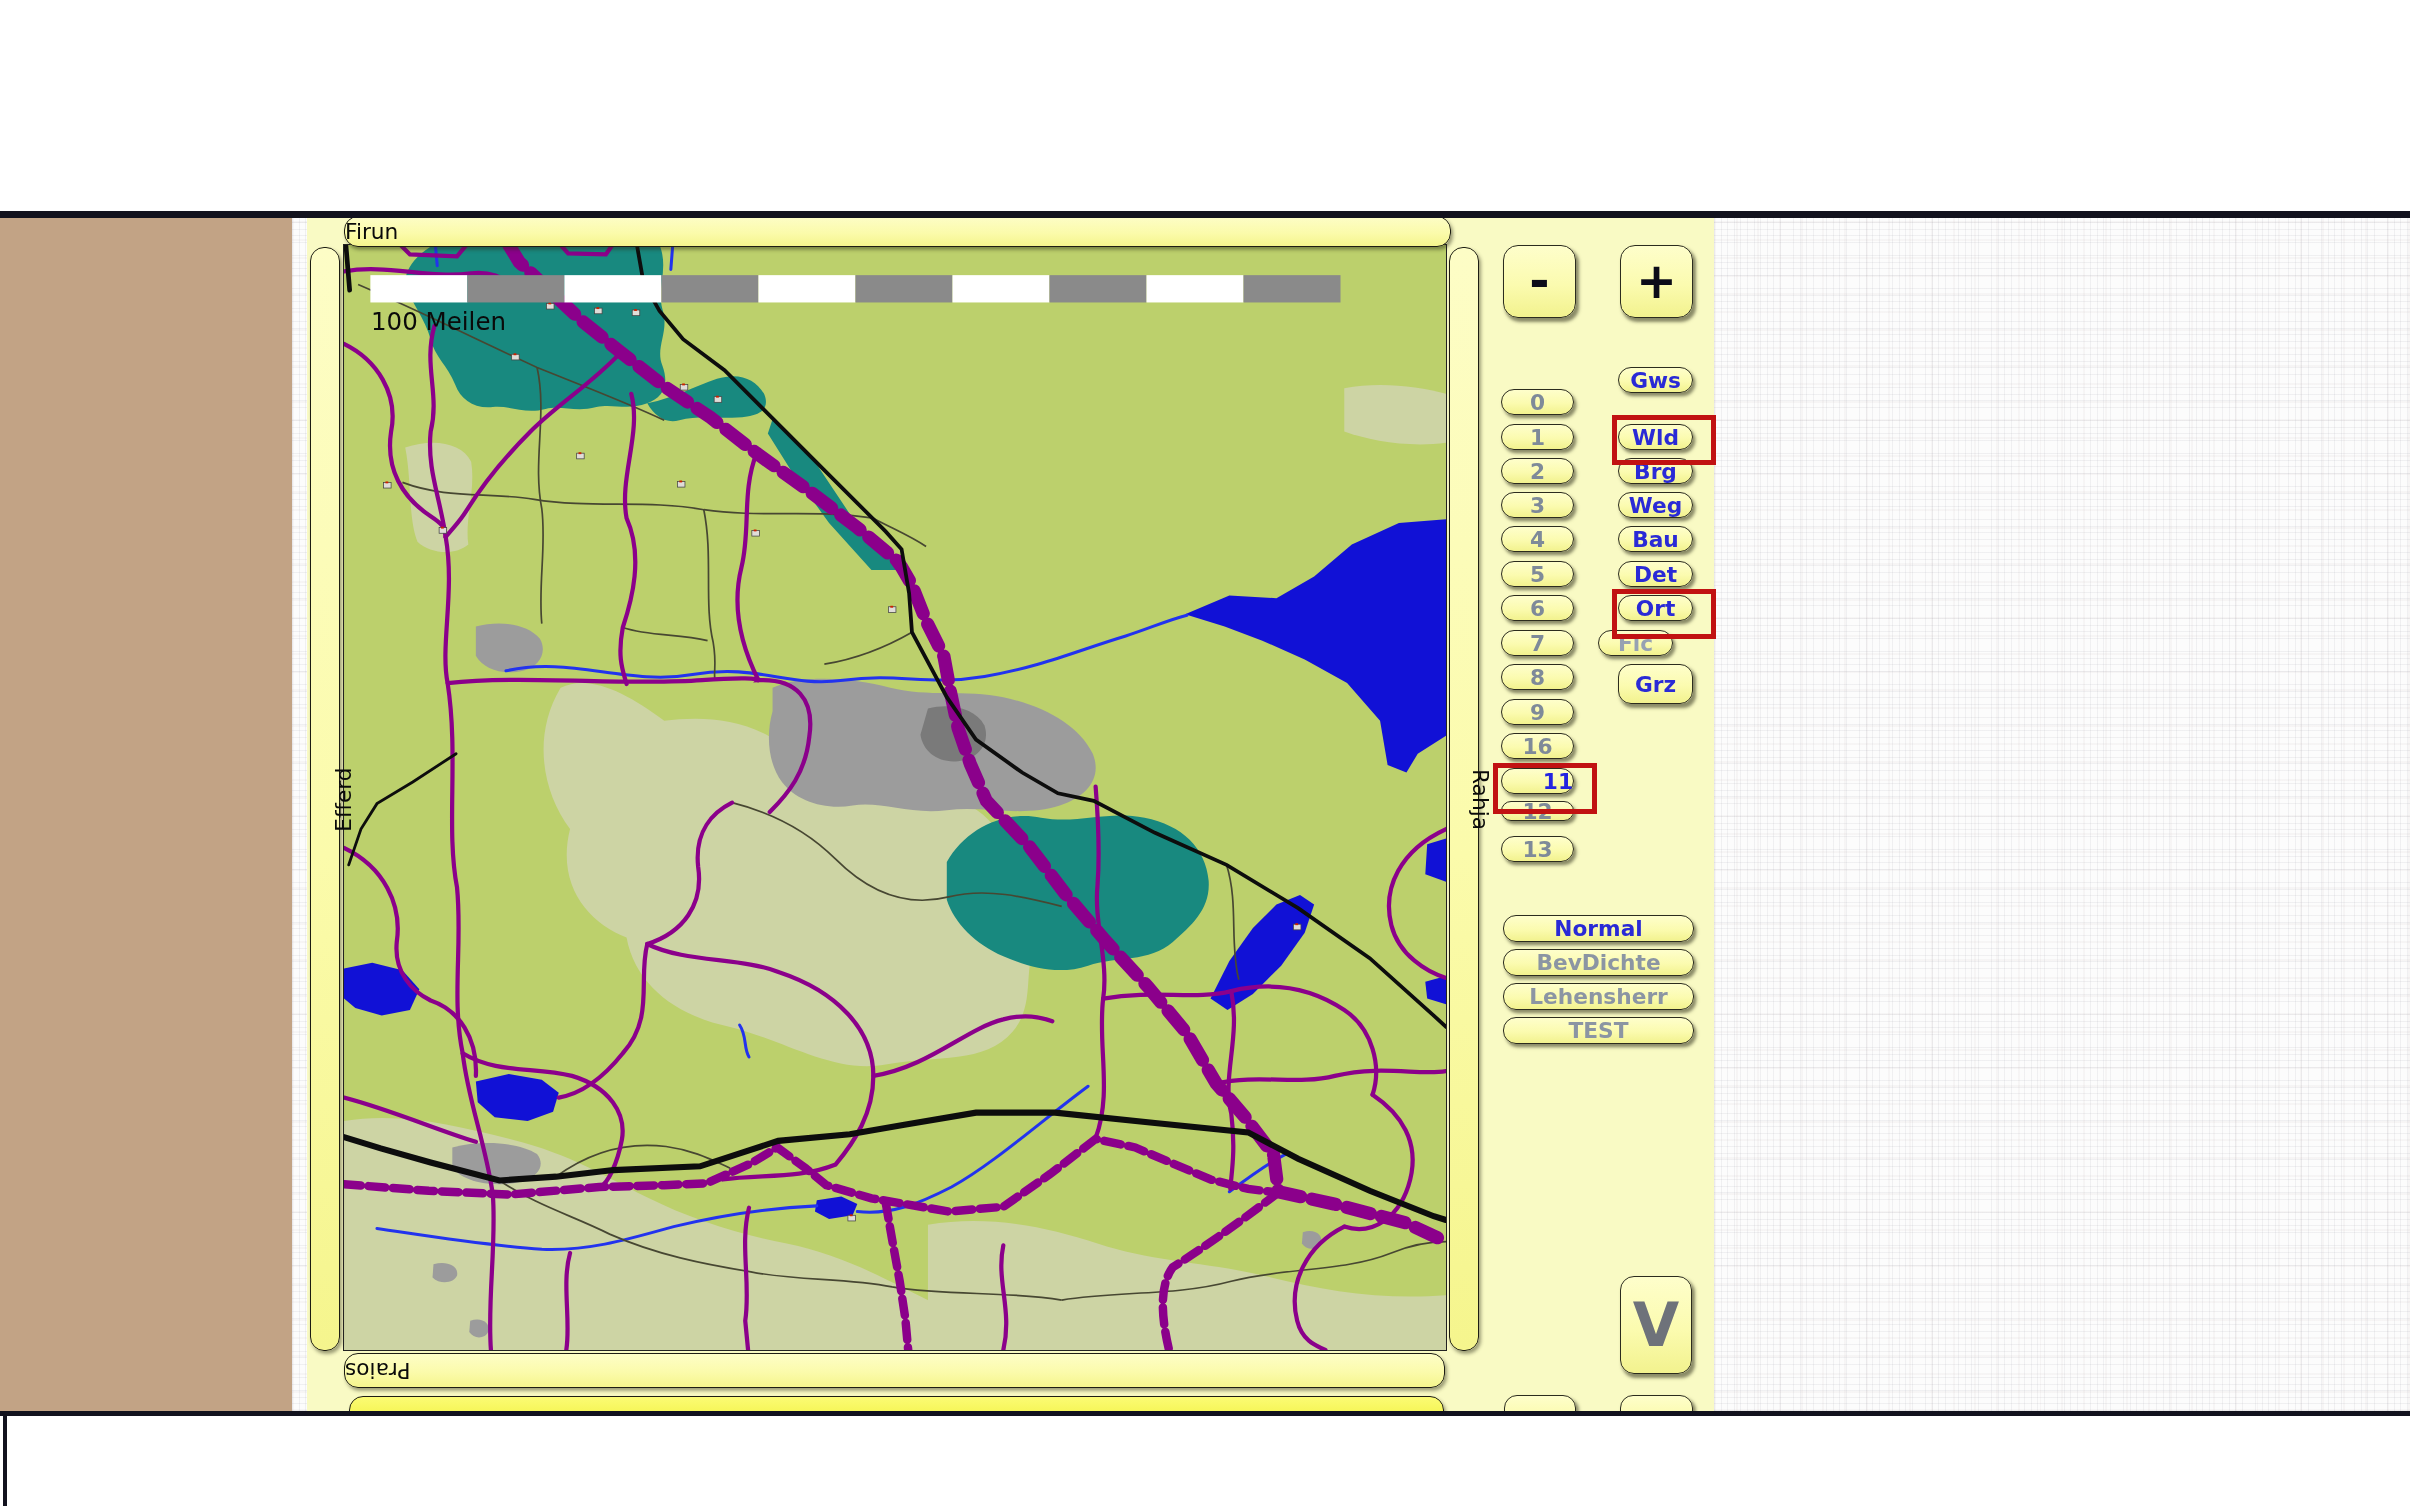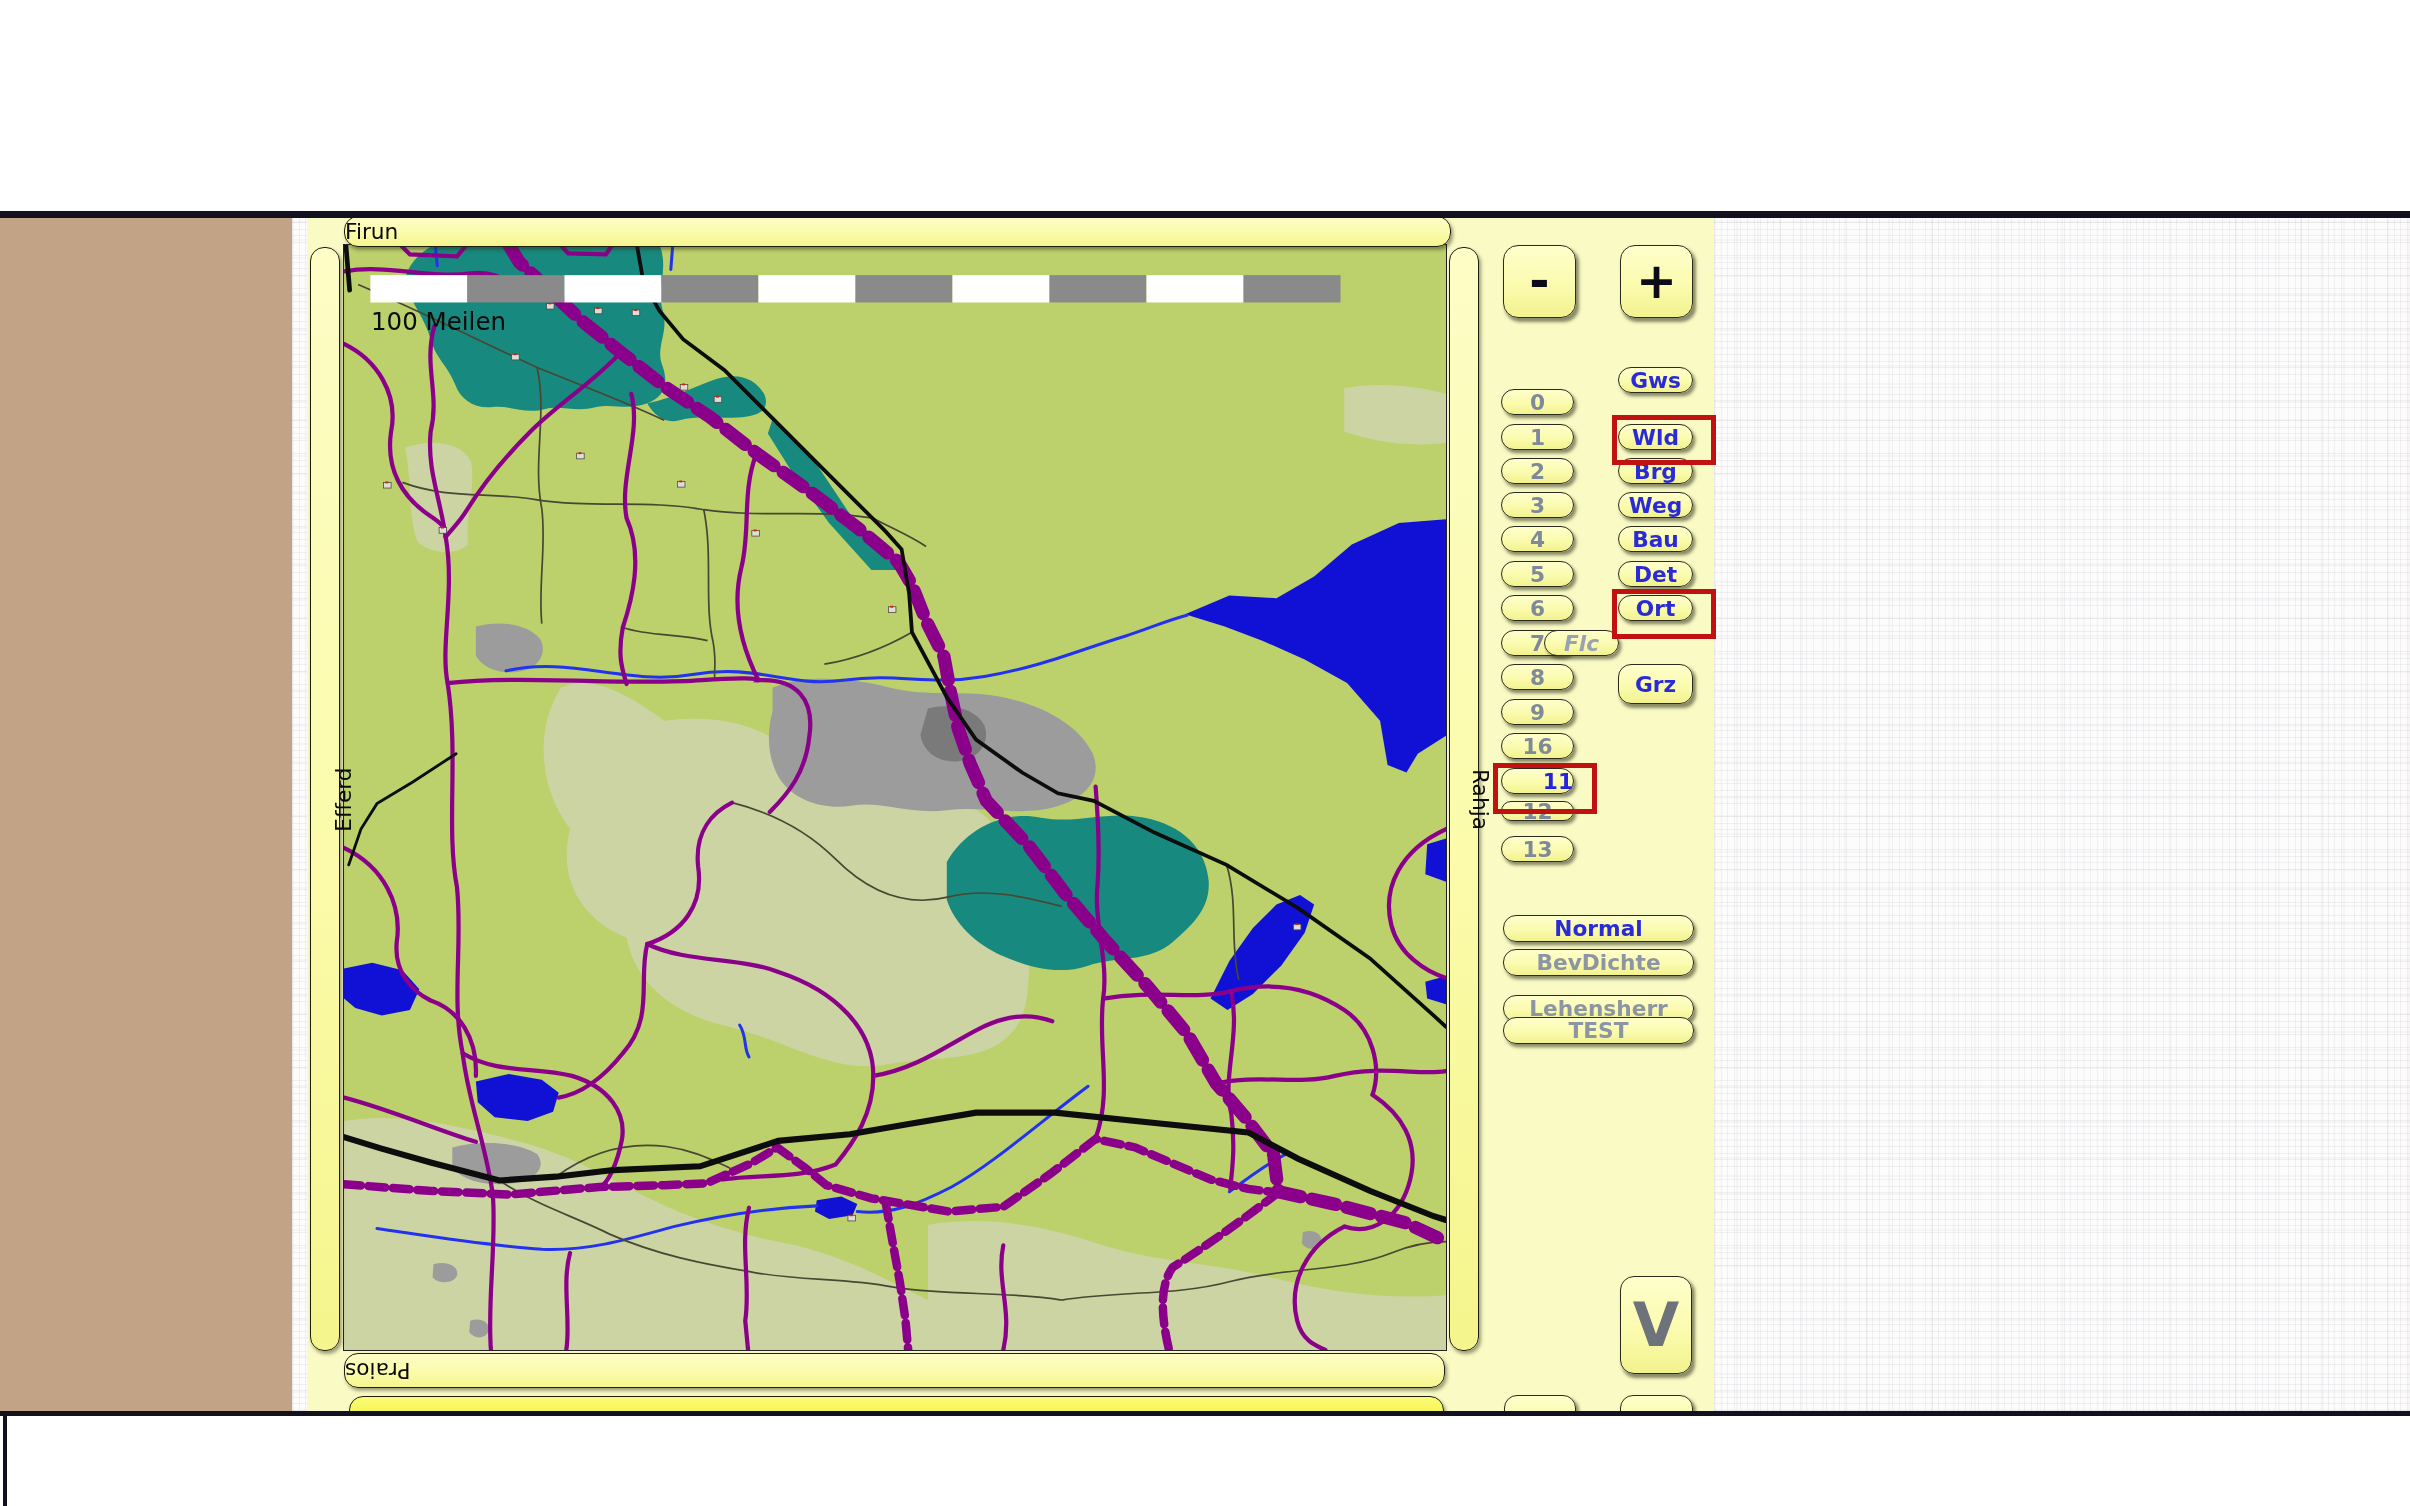--- a/index.html
+++ b/index.html
@@ -320,38 +320,38 @@
     </div>
   <div class="btn layer" style="left:1618px;top:526px;width:75px;height:26px;">
       <span>Bau</span>
     </div>
   <div class="btn layer" style="left:1618px;top:561px;width:75px;height:26px;">
       <span>Det</span>
     </div>
   <div class="btn layer" style="left:1618px;top:595px;width:75px;height:26px;">
       <span>Ort</span>
     </div>
-  <div class="btn disabled" style="left:1544px;top:630px;width:75px;height:26px;font-style:italic;">
+  <div class="btn disabled" style="left:1598px;top:630px;width:75px;height:26px;">
       <span>Flc</span>
     </div>
   <div class="btn layer" style="left:1618px;top:664px;width:75px;height:40px;">
       <span>Grz</span>
     </div>
 
   <div class="frame" style="left:1612px;top:415px;width:94px;height:40px;"></div>
   <div class="frame" style="left:1612px;top:589px;width:94px;height:40px;"></div>
   <div class="frame" style="left:1493px;top:763px;width:94px;height:41px;"></div>
 
   <div class="btn mode active" style="left:1503px;top:915px;width:191px;height:27px;">
       <span>Normal</span>
     </div>
   <div class="btn mode" style="left:1503px;top:949px;width:191px;height:27px;">
       <span>BevDichte</span>
     </div>
-  <div class="btn mode" style="left:1503px;top:983px;width:191px;height:27px;margin-top:12px;">
+  <div class="btn mode" style="left:1503px;top:983px;width:191px;height:27px;">
       <span>Lehensherr</span>
     </div>
   <div class="btn mode" style="left:1503px;top:1017px;width:191px;height:27px;">
       <span>TEST</span>
     </div>
 
   <div class="btn navdown" style="left:1620px;top:1276px;width:72px;height:98px;">
     <span>V</span>
   </div>
 

